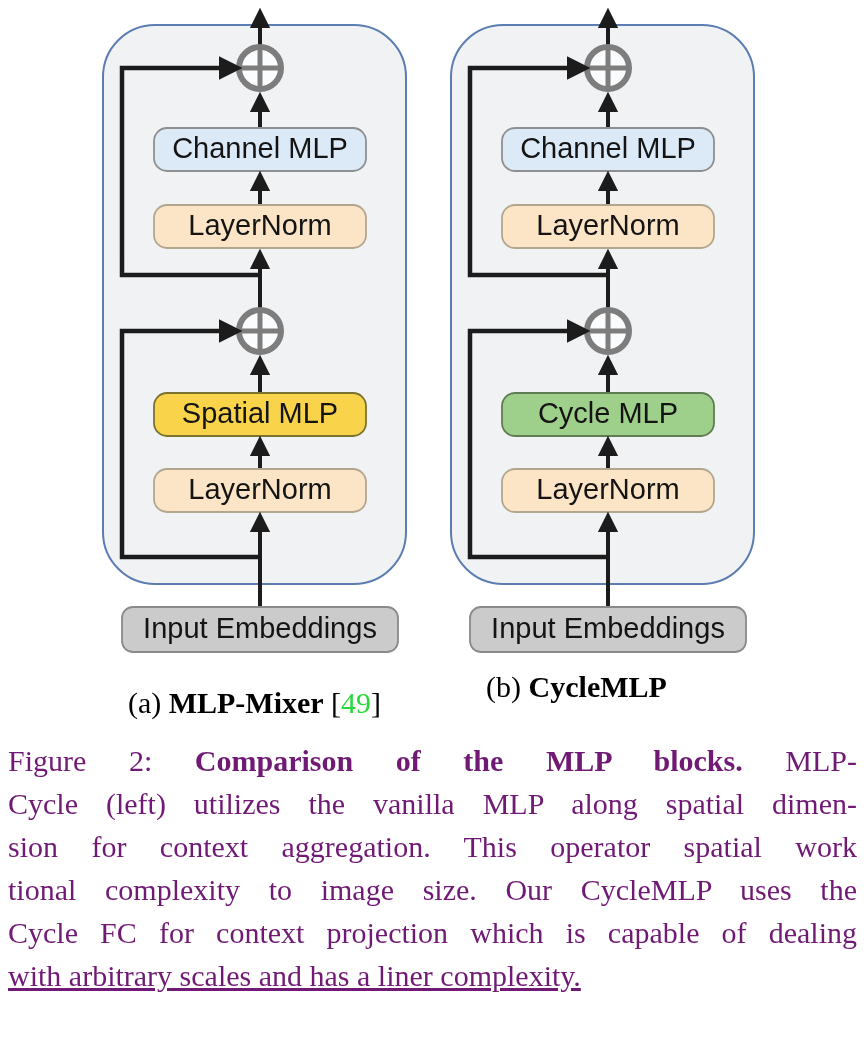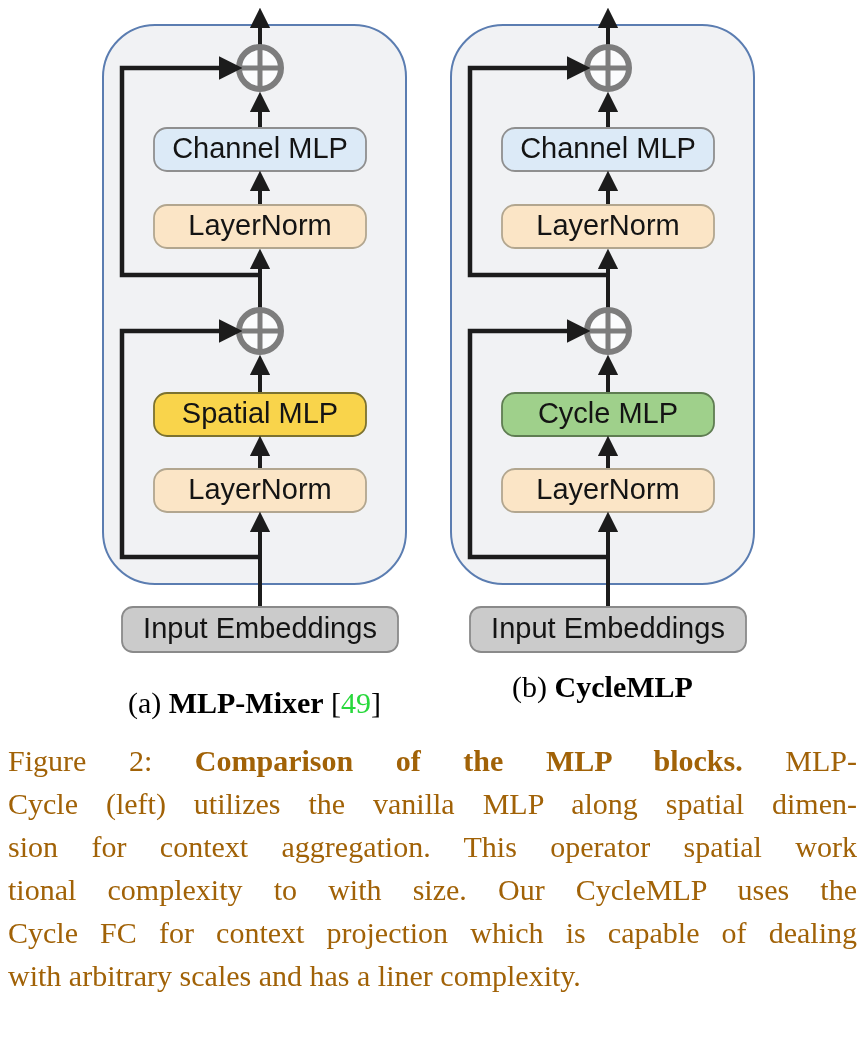--- a/index.html
+++ b/index.html
@@ -22,23 +22,23 @@
   .svgtext{font-family:"Liberation Sans",sans-serif;font-size:29px;fill:#141414;text-anchor:middle;}
 
   
   .subcap{position:absolute;top:666px;width:305px;text-align:center;
           font-family:"Liberation Serif",serif;font-size:30px;line-height:42px;color:#000;}
   .subcap .b{font-weight:bold;}
   .green{color:#28d83c;}
 
   
   .figcap{position:absolute;left:8px;top:739px;width:849px;
-          font-family:"Liberation Serif",serif;font-size:30px;color:#a16207;}
+          font-family:"Liberation Serif",serif;font-size:30px;color:#701a75;}
   .fc-line{height:43px;line-height:43px;text-align:justify;text-align-last:justify;}
-  .fc-line.last{text-align:center;text-align-last:left;}
+  .fc-line.last{text-align:center;text-align-last:left;text-decoration:underline;}
   .b{font-weight:bold;}
   .i{}
 </style>
 </head>
 <body>
 
 <div class="page">
 
   <svg width="864" height="660" viewBox="0 0 864 660">
     <defs>
@@ -137,24 +137,24 @@
       <line class="flow" x1="158" y1="607" x2="158" y2="520" marker-end="url(#ah)"></line>
       <path class="skip" d="M158,557 L20,557 L20,331 L131,331" marker-end="url(#ah)"></path>
 
       <rect class="blk blk-input" x="20" y="607" width="276" height="45" rx="11"></rect>
       <text class="svgtext" x="158" y="638">Input Embeddings</text>
     </g>
   </svg>
 
   <div class="subcap" style="left:102px;margin-top:16px;"><span>(a) </span><span class="b">MLP-Mixer</span><span> [</span><span class="green">49</span><span>]</span></div>
 
-  <div class="subcap" style="left:450px;"><span>(b) </span><span class="b">CycleMLP</span></div>
+  <div class="subcap" style="left:424px;"><span>(b) </span><span class="b">CycleMLP</span></div>
 
   <div class="figcap">
     <div class="fc-line"><span>Figure 2: </span><span class="b">Comparison of the MLP blocks.</span><span> MLP-</span></div>
     <div class="fc-line">Cycle (left) utilizes the vanilla MLP along spatial dimen-</div>
     <div class="fc-line">sion for context aggregation. This operator spatial work</div>
-    <div class="fc-line">tional complexity to with size. Our CycleMLP uses the</div>
+    <div class="fc-line">tional complexity to image size. Our CycleMLP uses the</div>
     <div class="fc-line"><span class="i">Cycle FC</span><span> for context projection which is capable of dealing</span></div>
     <div class="fc-line last">with arbitrary scales and has a liner complexity.</div>
   </div>
 
 </div>
 
 </body></html>

